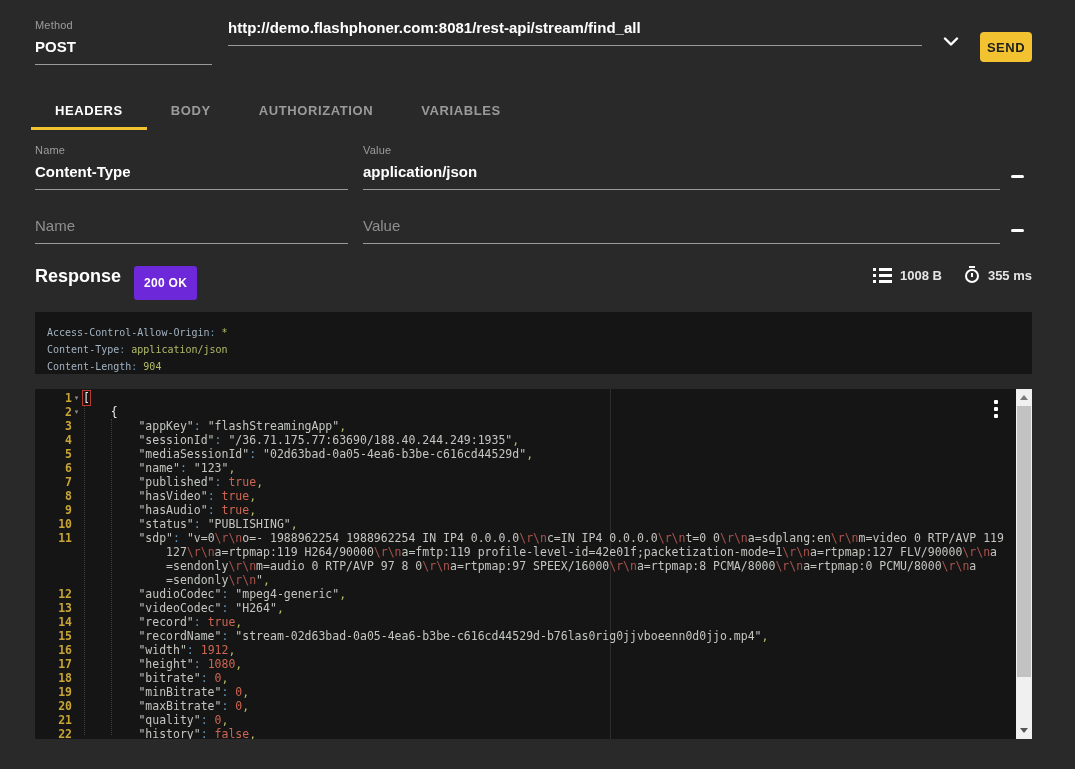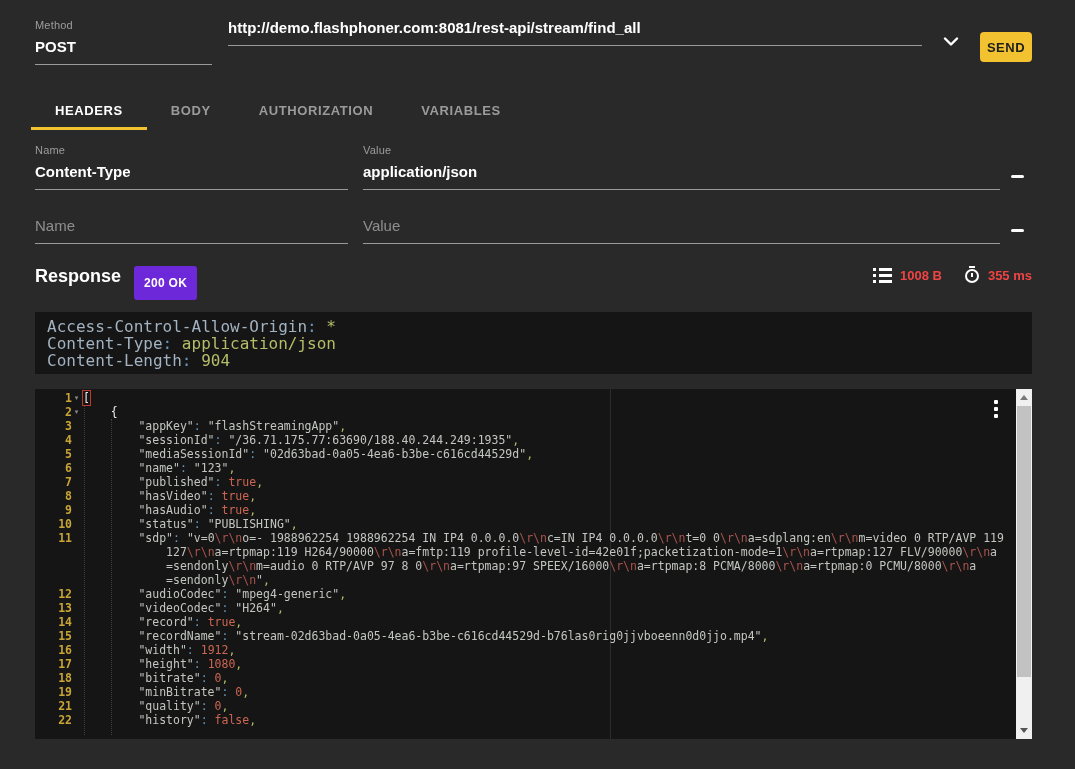--- a/index.html
+++ b/index.html
@@ -51,42 +51,42 @@
   }
   .minus-bar { width:13px; height:3px; background:#fff; border-radius:1.5px; }
 
   
   .resp-bar { display:flex; align-items:flex-start; margin-top:22px; }
   .resp-title { font-size:18px; font-weight:bold; color:#fff; }
   .status-badge {
     margin-left:13px; background:#6d28d9; color:#fff; font-size:12px; font-weight:bold;
     padding:10px 10px; border-radius:3px; letter-spacing:.3px;
   }
-  .resp-meta { margin-left:auto; display:flex; align-items:center; font-size:13px; font-weight:bold; color:#ef4444; }
+  .resp-meta { margin-left:auto; display:flex; align-items:center; font-size:13px; font-weight:bold; color:#e5e5e5; }
   .meta-group { display:flex; align-items:center; }
   .meta-group + .meta-group { margin-left:22px; }
   .meta-group .txt { margin-left:8px; }
 
   .list-icon { width:19px; height:15px; display:flex; flex-direction:column; justify-content:space-between; }
   .list-icon .li-row { display:flex; align-items:center; height:3px; }
   .list-icon .li-dot { width:3px; height:3px; background:#fff; margin-right:3px; }
   .list-icon .li-bar { flex:1; height:3px; background:#fff; }
 
   .stopwatch-icon { width:16px; height:18px; position:relative; }
   .stopwatch-icon .knob { position:absolute; top:0; left:5px; width:6px; height:2px; background:#fff; }
   .stopwatch-icon .dial {
     position:absolute; top:3px; left:1px; width:14px; height:14px;
     border:2px solid #fff; border-radius:50%;
   }
   .stopwatch-icon .hand { position:absolute; top:7px; left:7px; width:2px; height:4px; background:#fff; }
 
   
   .resp-headers-block {
-    margin-top:12px; background:#151515; padding:6px 12px; height:62px;
-    font-family:"DejaVu Sans Mono", monospace; font-size:16px; line-height:17px;
+    margin-top:12px; background:#151515; padding:12px 12px; height:62px;
+    font-family:"DejaVu Sans Mono", monospace; font-size:10px; line-height:17px;
   }
   .hn { color:#a2b2c0; }
   .hc { color:#6897bb; }
   .hv { color:#b5bd68; }
 
   
   .json-editor {
     margin-top:15px; height:350px; background:#151515; position:relative; overflow:hidden;
     font-family:"DejaVu Sans Mono", monospace; font-size:11.5px; line-height:14px;
     padding-top:2px;
@@ -328,20 +328,25 @@
           <span class="gcell">18</span>
           <span class="fcell"></span>
           <span class="ccell"><span class="tk-s">        "bitrate"</span><span class="tk-c">:</span><span class="tk-s"> </span><span class="tk-r">0</span><span class="tk-o">,</span></span>
         </div>
         <div class="coderow">
           <span class="gcell">19</span>
           <span class="fcell"></span>
           <span class="ccell"><span class="tk-s">        "minBitrate"</span><span class="tk-c">:</span><span class="tk-s"> </span><span class="tk-r">0</span><span class="tk-o">,</span></span>
         </div>
         <div class="coderow">
+          <span class="gcell">20</span>
+          <span class="fcell"></span>
+          <span class="ccell"><span class="tk-s">        "maxBitrate"</span><span class="tk-c">:</span><span class="tk-s"> </span><span class="tk-r">0</span><span class="tk-o">,</span></span>
+        </div>
+        <div class="coderow">
           <span class="gcell">21</span>
           <span class="fcell"></span>
           <span class="ccell"><span class="tk-s">        "quality"</span><span class="tk-c">:</span><span class="tk-s"> </span><span class="tk-r">0</span><span class="tk-o">,</span></span>
         </div>
         <div class="coderow">
           <span class="gcell">22</span>
           <span class="fcell"></span>
           <span class="ccell"><span class="tk-s">        "history"</span><span class="tk-c">:</span><span class="tk-s"> </span><span class="tk-r">false</span><span class="tk-o">,</span></span>
         </div>
       </div>

